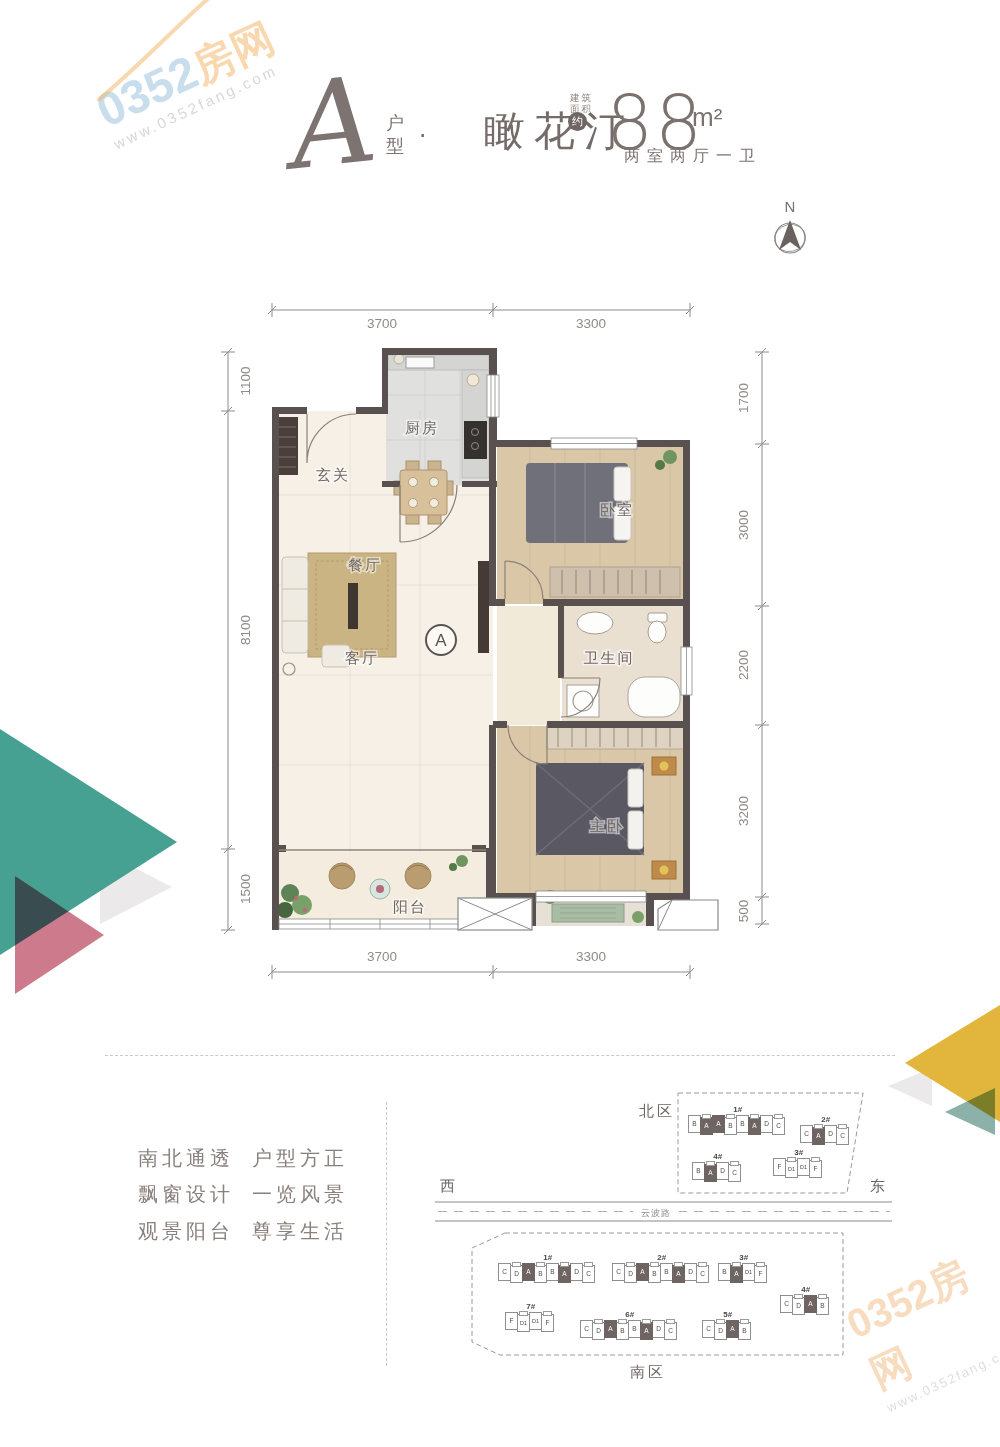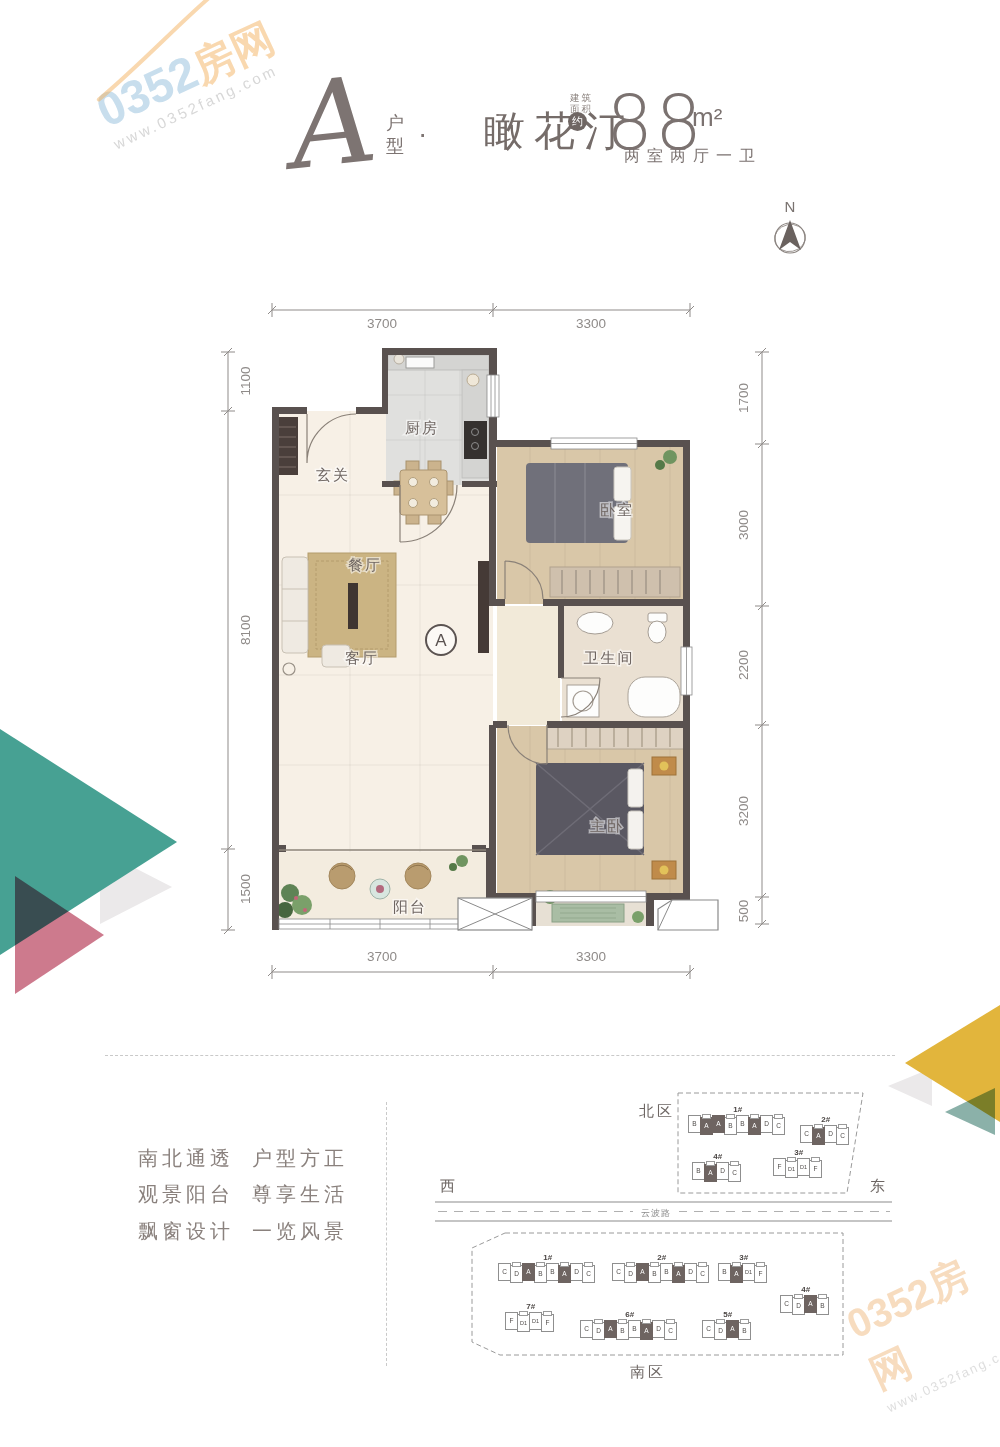--- a/index.html
+++ b/index.html
@@ -309,26 +309,26 @@
 
   <div class="abs" id="sep-h"></div>
   <div class="abs" id="sep-v"></div>
 
   <div class="abs" id="features">
     <div class="row">
         <span>南北通透</span>
         <span>户型方正</span>
       </div>
     <div class="row">
+        <span>飘窗设计</span>
+        <span>一览风景</span>
+      </div>
+    <div class="row">
         <span>观景阳台</span>
         <span>尊享生活</span>
-      </div>
-    <div class="row">
-        <span>飘窗设计</span>
-        <span>一览风景</span>
       </div>
   </div>
 
   <div class="abs" id="site">
     <svg width="570" height="320">
       <polygon points="248,8 433,8 417,108 248,108" fill="none" stroke="#9a9a9a" stroke-width="1" stroke-dasharray="5 3"></polygon>
       <polygon points="75,148 413,148 413,270 70,270 42,257 42,163" fill="none" stroke="#9a9a9a" stroke-width="1" stroke-dasharray="5 3"></polygon>
       <path d="M5,117 H462 M5,136 H462" stroke="#8b8b8b" stroke-width="1.2" fill="none"></path>
       <path d="M8,126.5 H460" stroke="#b0b0b0" stroke-width="1" stroke-dasharray="9 7" fill="none"></path>
       <rect x="203" y="119" width="46" height="15" fill="#ffffff"></rect>

